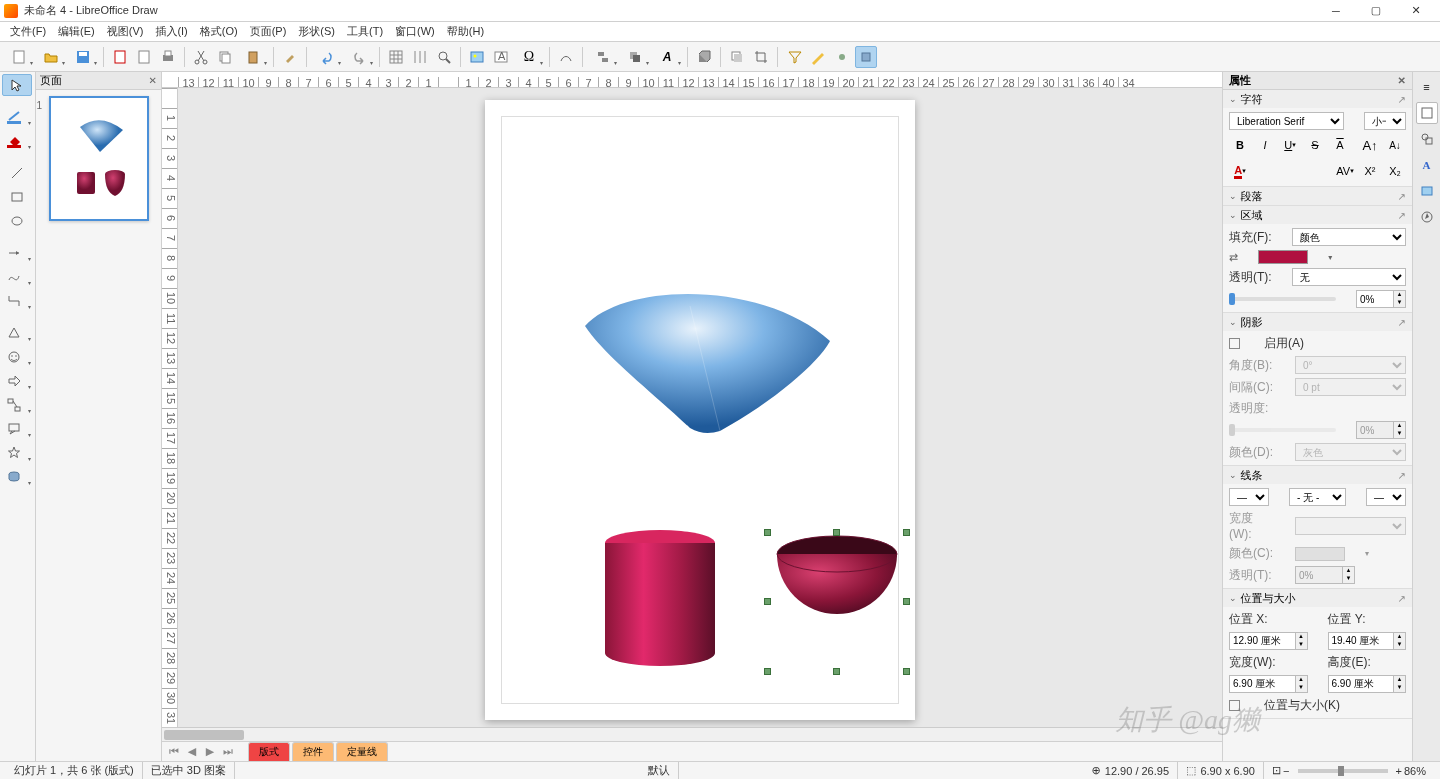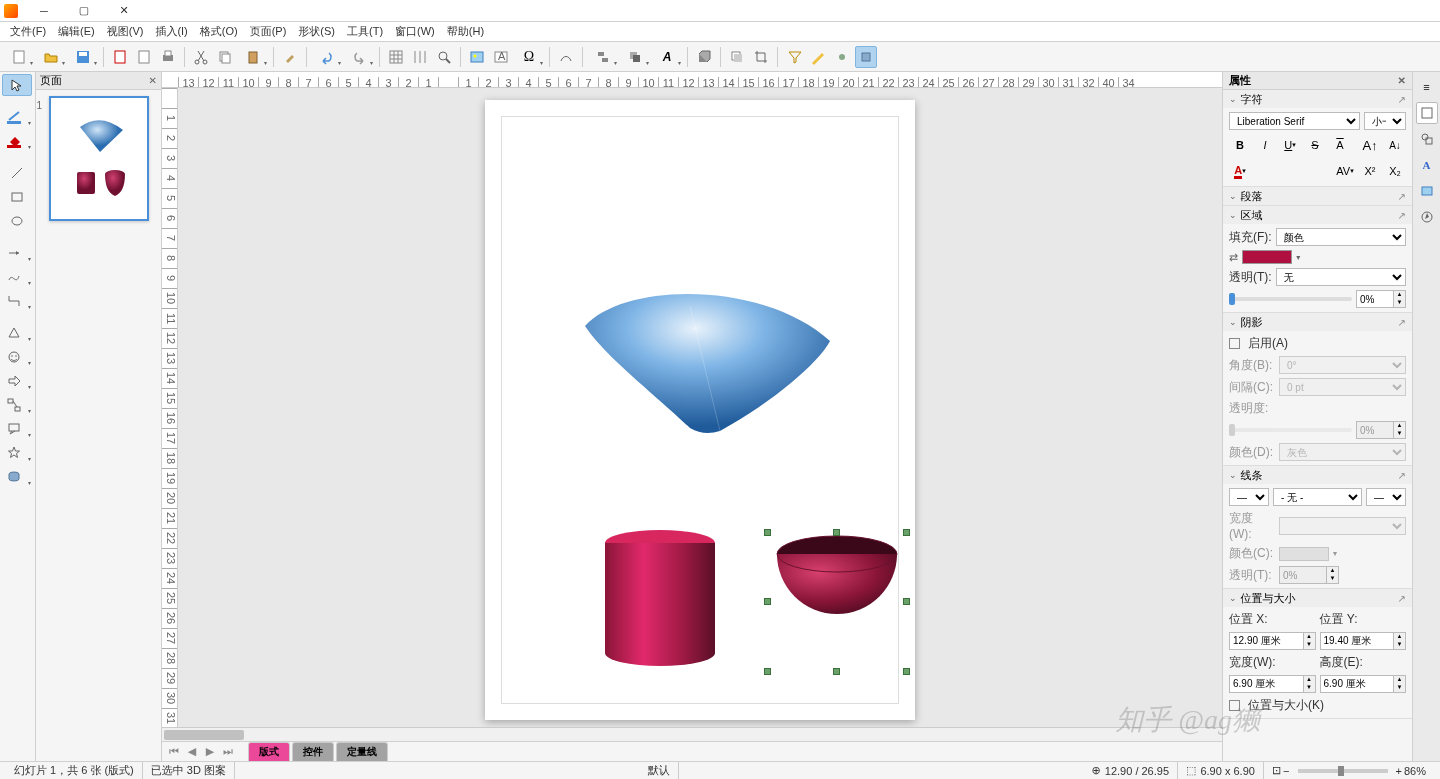--- a/index.html
+++ b/index.html
@@ -35,35 +35,35 @@
 .ruler-v .tick { flex: 0 0 auto; height: 20px; border-top: 1px solid #aaa; writing-mode: vertical-rl; text-align: center; }
 .canvas-scroll { flex: 1; overflow: auto; display: flex; align-items: flex-start; justify-content: center; padding: 10px 0; }
 .page { width: 430px; height: 620px; background: #fff; box-shadow: 0 2px 8px rgba(0,0,0,0.3); position: relative; margin-top: 2px; }
 .page-margin { position: absolute; inset: 16px; border: 1px solid #ddd; }
 .shape-cone { position: absolute; left: 80px; top: 186px; width: 280px; height: 150px; }
 .shape-cylinder { position: absolute; left: 115px; top: 428px; width: 120px; height: 140px; }
 .shape-bowl { position: absolute; left: 288px; top: 432px; width: 128px; height: 128px; }
 .sel-handle { position: absolute; width: 7px; height: 7px; background: #6aa06a; border: 1px solid #3a703a; }
 .bottom-tabs { height: 20px; background: #f5f5f5; border-top: 1px solid #d0d0d0; display: flex; align-items: center; padding: 0 4px; gap: 2px; }
 .bottom-tabs .nav-btn { width: 16px; height: 16px; display: flex; align-items: center; justify-content: center; color: #888; cursor: pointer; }
-.bottom-tabs .tab { padding: 2px 10px; background: #a3a3a3; border: 1px solid #ccc; border-bottom: none; border-radius: 3px 3px 0 0; cursor: pointer; font-size: 10px; font-weight: bold; }
-.bottom-tabs .tab.active { background: #ec4899; font-weight: bold; }
+.bottom-tabs .tab { padding: 2px 10px; background: #fdba74; border: 1px solid #ccc; border-bottom: none; border-radius: 3px 3px 0 0; cursor: pointer; font-size: 10px; }
+.bottom-tabs .tab.active { background: #ef4444; font-weight: normal; }
 .scroll-h { height: 14px; background: #f0f0f0; border-top: 1px solid #ccc; display: flex; }
 .scroll-h .thumb { width: 80px; height: 10px; background: #c0c0c0; margin: 2px 0 0 2px; border-radius: 2px; }
 .right-panel { width: 218px; background: #f5f5f5; border-left: 1px solid #d0d0d0; display: flex; }
 .prop-content { flex: 1; overflow-y: auto; display: flex; flex-direction: column; }
 .prop-hdr { height: 18px; background: #e8e8e8; display: flex; align-items: center; justify-content: space-between; padding: 0 6px; border-bottom: 1px solid #d0d0d0; font-weight: bold; }
 .prop-hdr .close-x { cursor: pointer; color: #666; font-size: 10px; }
 .section { border-bottom: 1px solid #ddd; }
 .section-hdr { height: 18px; display: flex; align-items: center; justify-content: space-between; padding: 0 6px; background: #eee; cursor: pointer; }
 .section-hdr .chev { font-size: 9px; color: #666; margin-right: 4px; }
 .section-hdr .sec-title { flex: 1; }
 .section-hdr .more { font-size: 10px; color: #888; }
 .section-body { padding: 4px 6px; display: flex; flex-direction: column; gap: 4px; }
-.row { display: flex; align-items: center; gap: 4px; }
+.row { display: flex; align-items: center; gap: 20px; }
 .row label { font-size: 12px; color: #333; flex: 0 0 auto; }
 .row .ctrl { flex: 1; }
 select, input[type=text] { width: 100%; height: 18px; border: 1px solid #bbb; background: #fff; font-size: 10px; padding: 0 3px; }
 input[disabled], select[disabled] { background: #eee; color: #999; }
 .btn-row { display: flex; gap: 3px; }
 .fmt-btn { width: 22px; height: 22px; display: flex; align-items: center; justify-content: center; border-radius: 2px; cursor: pointer; font-family: "Times New Roman", serif; }
 .color-swatch { width: 50px; height: 14px; border: 1px solid #999; display: inline-block; }
 .spinner { display: flex; }
 .spinner input { flex: 1; }
 .spinner .spin-btns { width: 12px; display: flex; flex-direction: column; border: 1px solid #bbb; border-left: none; }
@@ -80,20 +80,21 @@
 .zoom-slider .zk { position: absolute; left: 45%; top: -3px; width: 6px; height: 10px; background: #888; }
 .watermark { position: absolute; right: 180px; bottom: 40px; font-size: 28px; color: rgba(120,120,120,0.35); font-style: italic; font-family: serif; z-index: 100; pointer-events: none; }
 .underline-a { text-decoration: underline; }
 .checkbox-box { width:11px; height:11px; border:1px solid #888; display:inline-block; margin-right:4px; }
 </style>
 </head>
 <body>
 
 <div class="titlebar">
   <div class="app-icon"></div>
+  <div class="title">未命名 4 - LibreOffice Draw</div>
   <div class="win-btn">─</div>
   <div class="win-btn">▢</div>
   <div class="win-btn">✕</div>
 </div>
 
 <div class="menubar">
   <span class="menu-item">文件(F)</span>
   <span class="menu-item">编辑(E)</span>
   <span class="menu-item">视图(V)</span>
   <span class="menu-item">插入(I)</span>
@@ -468,21 +469,21 @@
         <div class="tick">22</div>
         <div class="tick">23</div>
         <div class="tick">24</div>
         <div class="tick">25</div>
         <div class="tick">26</div>
         <div class="tick">27</div>
         <div class="tick">28</div>
         <div class="tick">29</div>
         <div class="tick">30</div>
         <div class="tick">31</div>
-        <div class="tick">32</div>
+        <div class="tick">36</div>
         <div class="tick">40</div>
         <div class="tick">34</div>
       </div>
     <div class="canvas-inner">
       <div class="ruler-v" id="rulerV">
           <div class="tick"></div>
           <div class="tick">1</div>
           <div class="tick">2</div>
           <div class="tick">3</div>
           <div class="tick">4</div>

